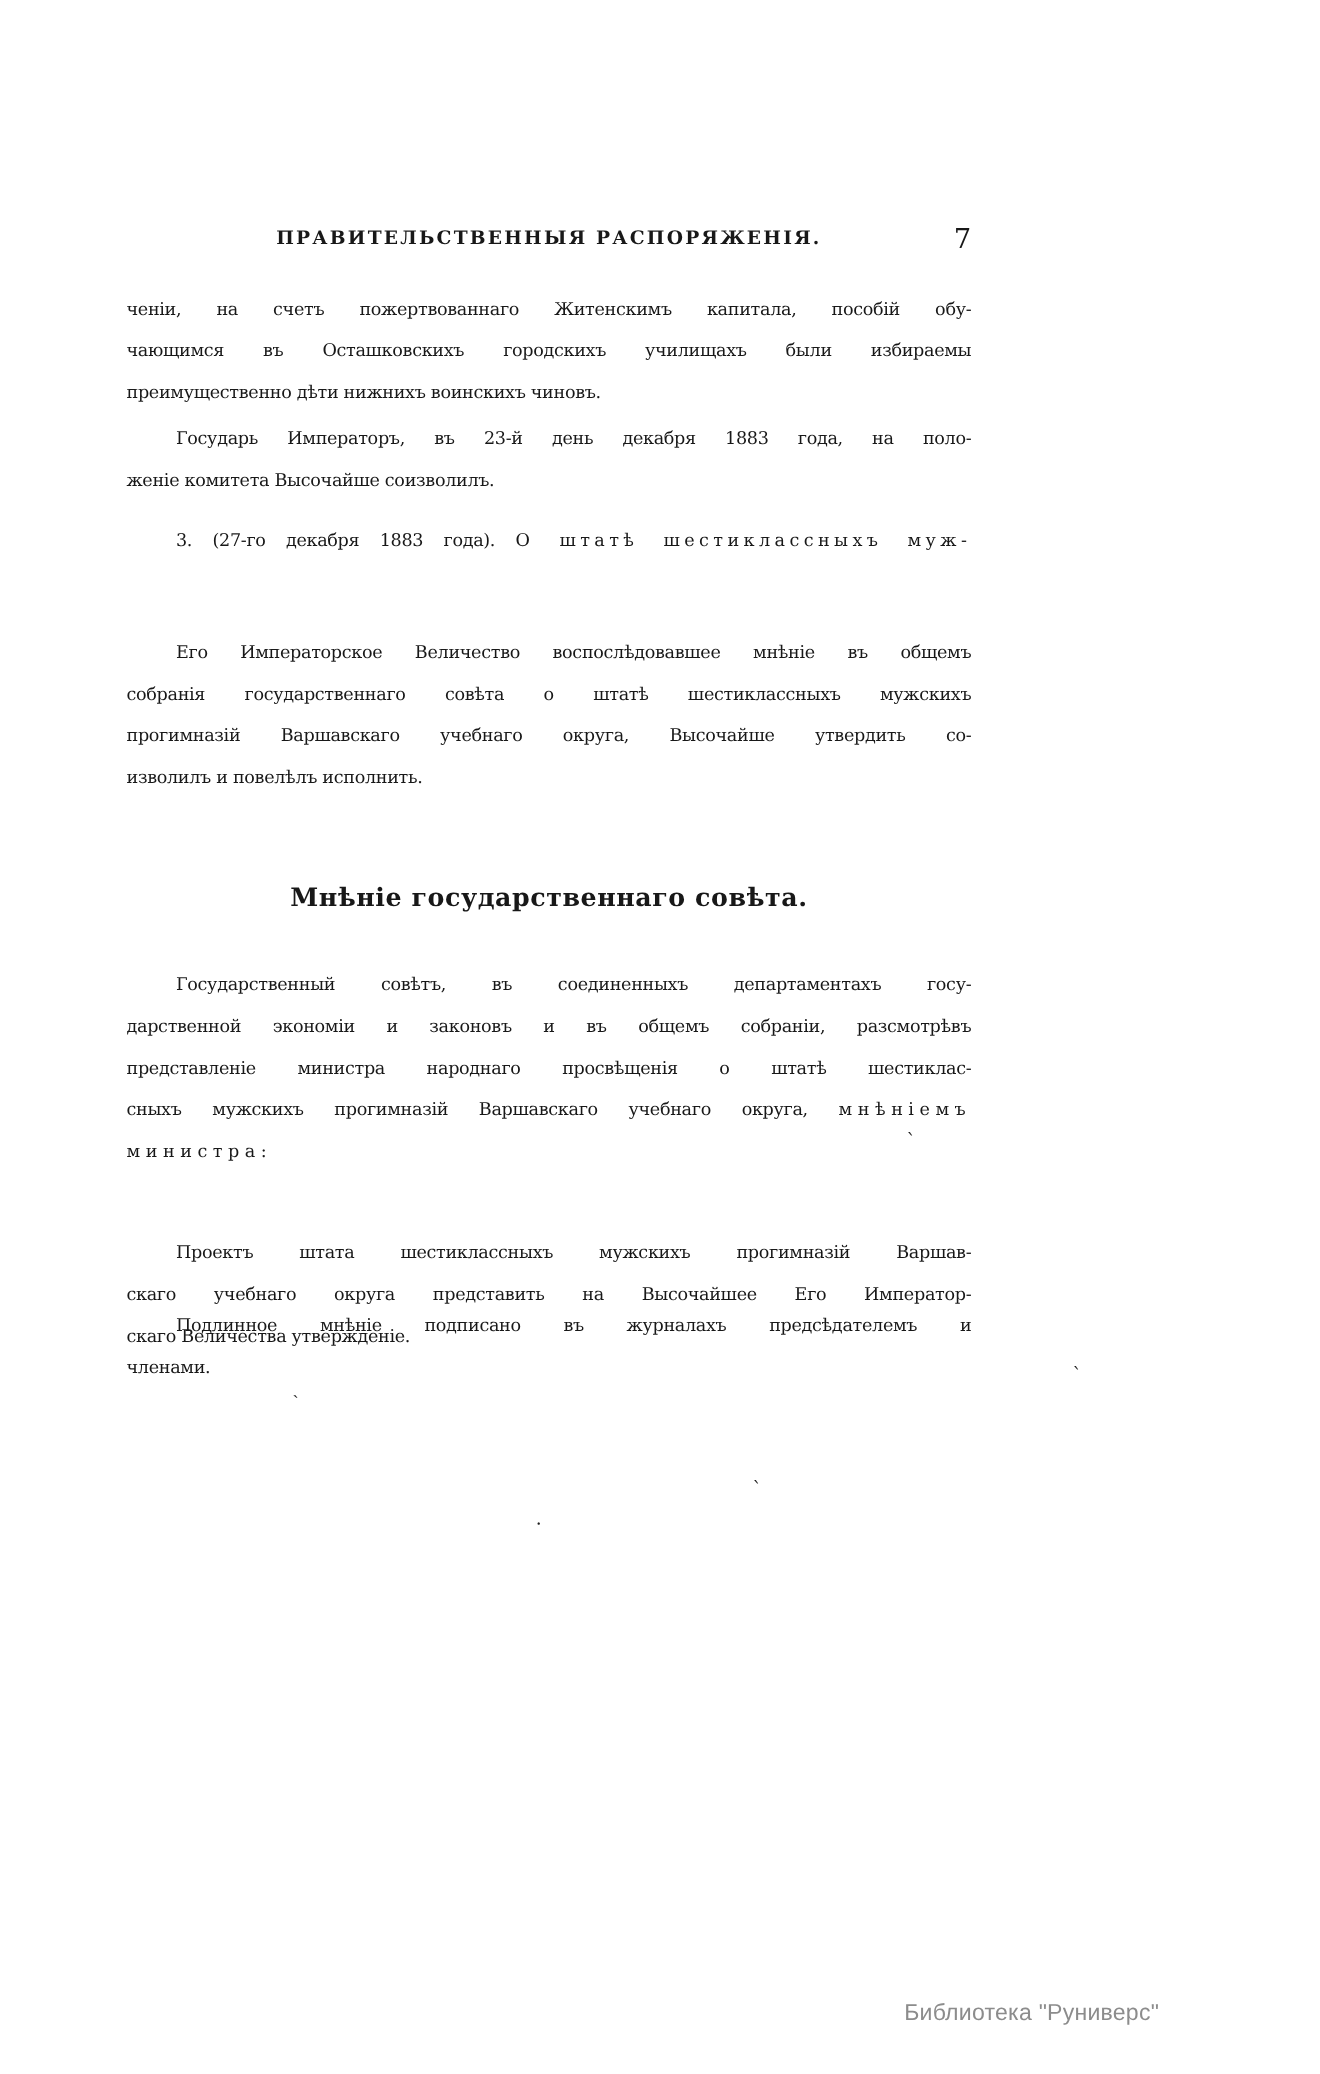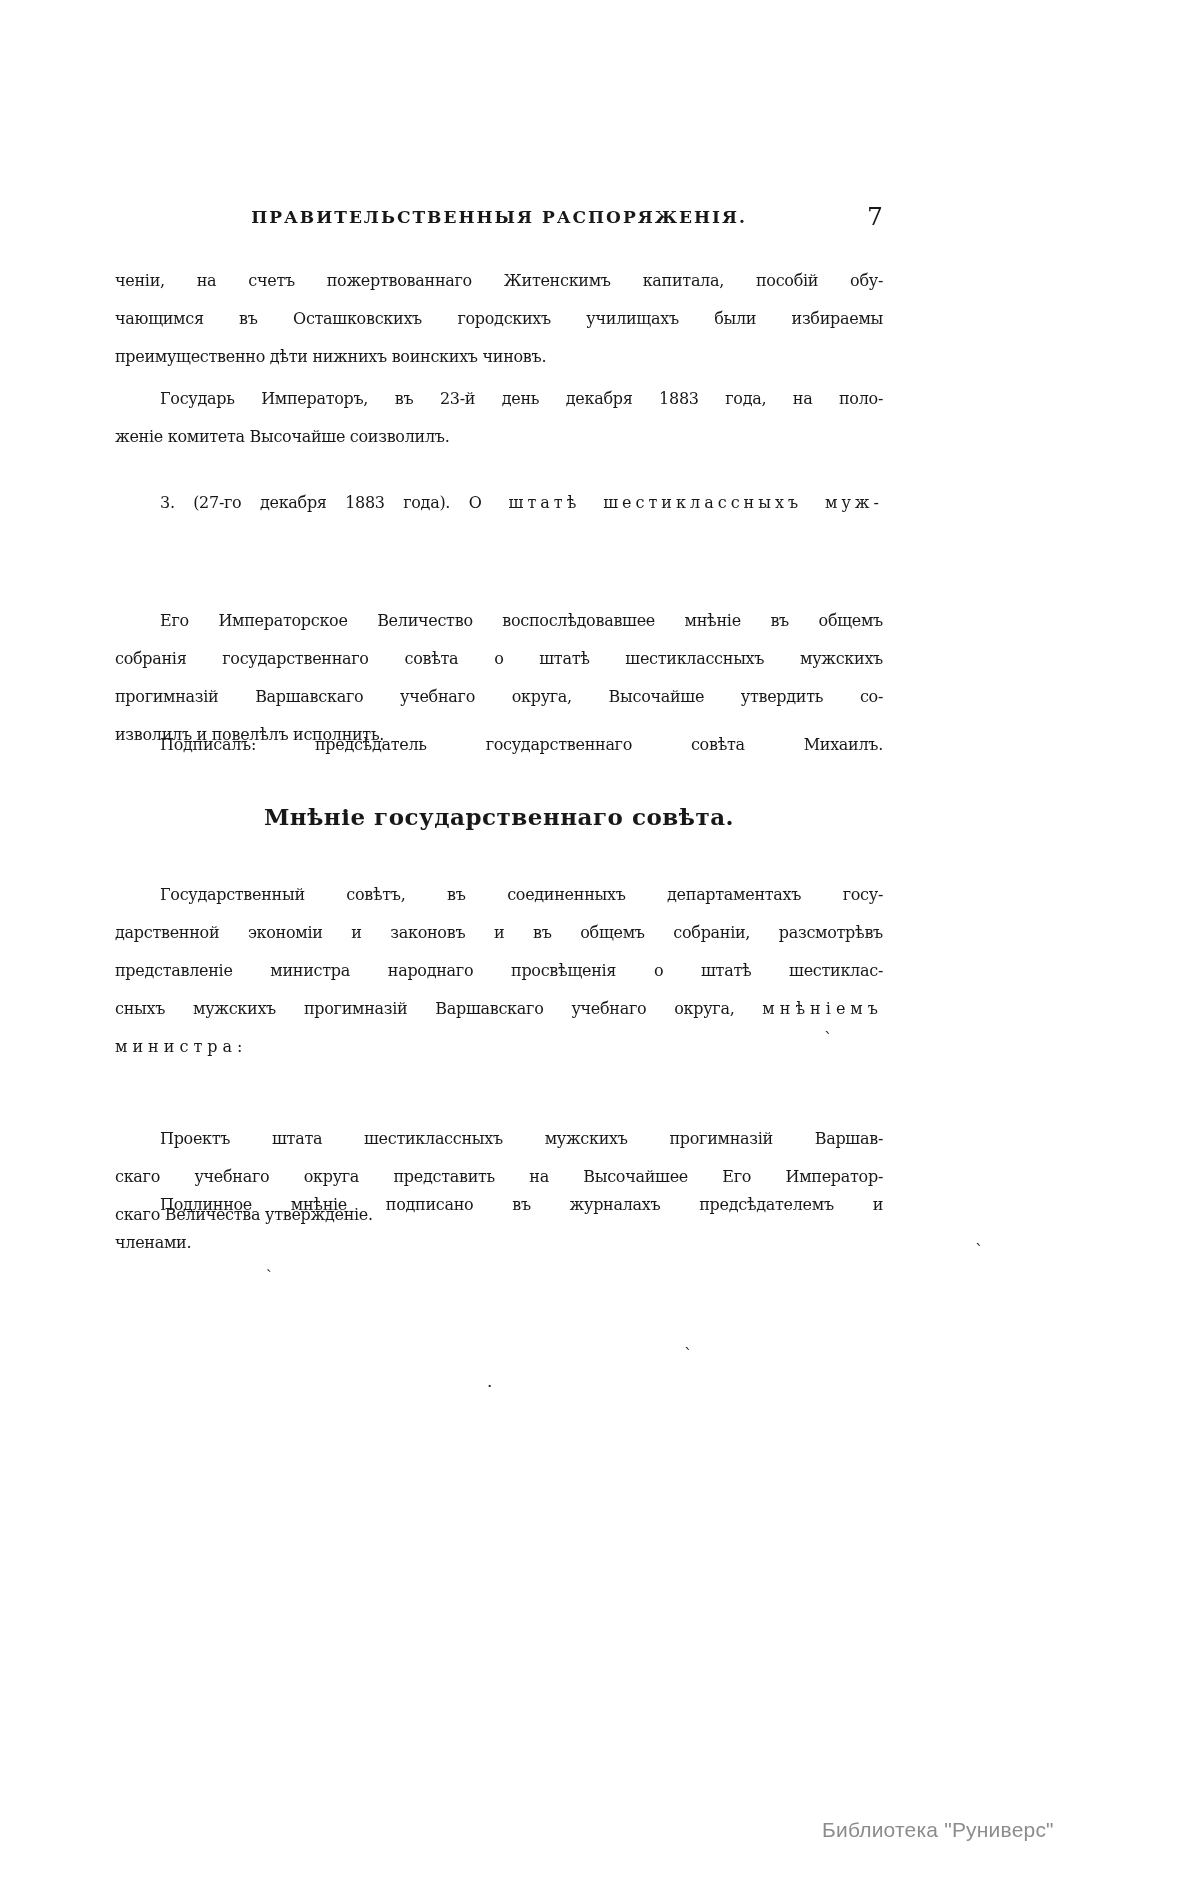--- a/index.html
+++ b/index.html
@@ -70,22 +70,22 @@
     top: 800px;
     text-align: center;
     font-size: 23px;
     font-weight: bold;
     letter-spacing: 0.5px;
     line-height: 34px;
   }
   
   .p1 { top: 262px; }
   .p2 { top: 380px; }
-  .h3 { top: 484px; }
-  .p3 { top: 574px; margin-top: 28px; }
+  .h3 { top: 472px; }
+  .p3 { top: 574px; }
   .p4 { top: 726px; }
   .p5 { top: 876px; }
   .p6 { top: 1120px; }
   .p7 { top: 1186px; }
   
   .speck {
     position: absolute;
     font-size: 17px;
     line-height: 17px;
     color: #1d1d1d;
@@ -134,23 +134,20 @@
     </div>
   </div>
 
   <div class="textblock p3">
     <div class="line indent">Его Императорское Величество воспослѣдовавшее мнѣніе въ общемъ</div>
     <div class="line">собранія государственнаго совѣта о штатѣ шестиклассныхъ мужскихъ</div>
     <div class="line">прогимназій Варшавскаго учебнаго округа, Высочайше утвердить со-</div>
     <div class="line last">изволилъ и повелѣлъ исполнить.</div>
   </div>
 
-  <div class="textblock p4">
-    <div class="line indent">Подписалъ: предсѣдатель государственнаго совѣта Михаилъ.</div>
-  </div>
 
   <div class="textblock opinion-heading">Мнѣніе государственнаго совѣта.</div>
 
   <div class="textblock p5">
     <div class="line indent">Государственный совѣтъ, въ соединенныхъ департаментахъ госу-</div>
     <div class="line">дарственной экономіи и законовъ и въ общемъ собраніи, разсмотрѣвъ</div>
     <div class="line">представленіе министра народнаго просвѣщенія о штатѣ шестиклас-</div>
     <div class="line">
       <span>сныхъ мужскихъ прогимназій Варшавскаго учебнаго округа, </span><span class="spaced-tight">мнѣніемъ</span>
     </div>

